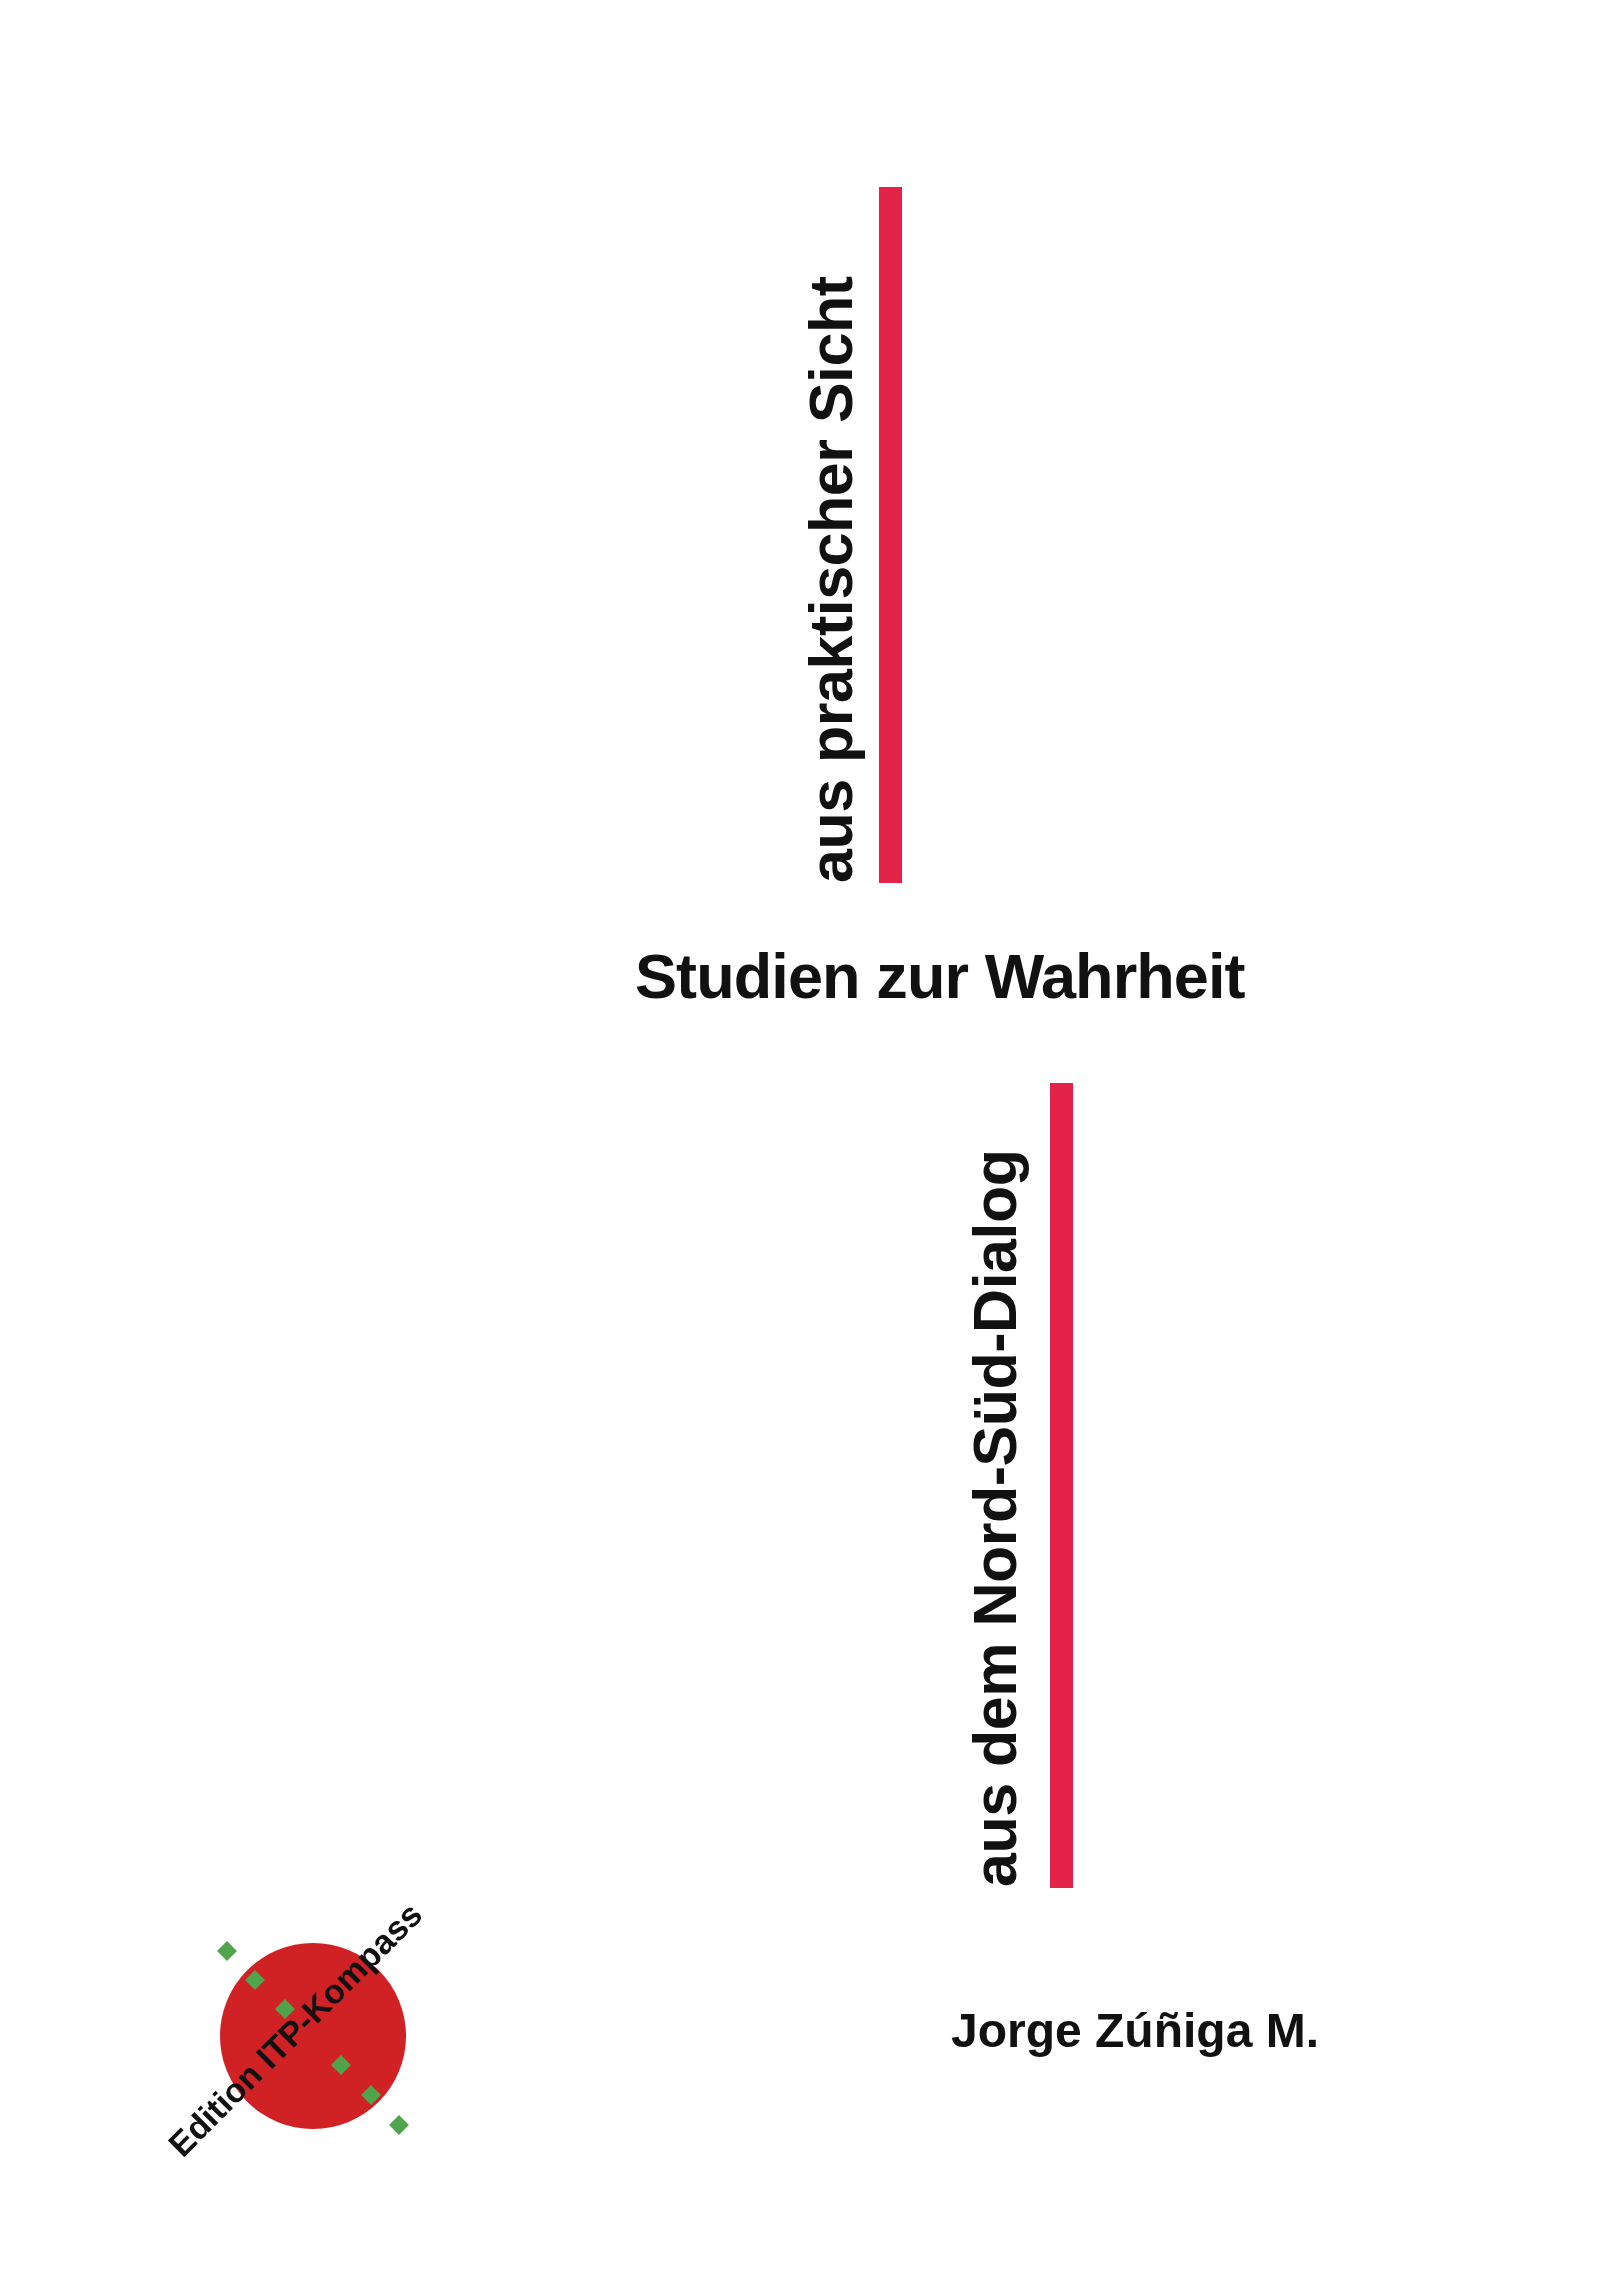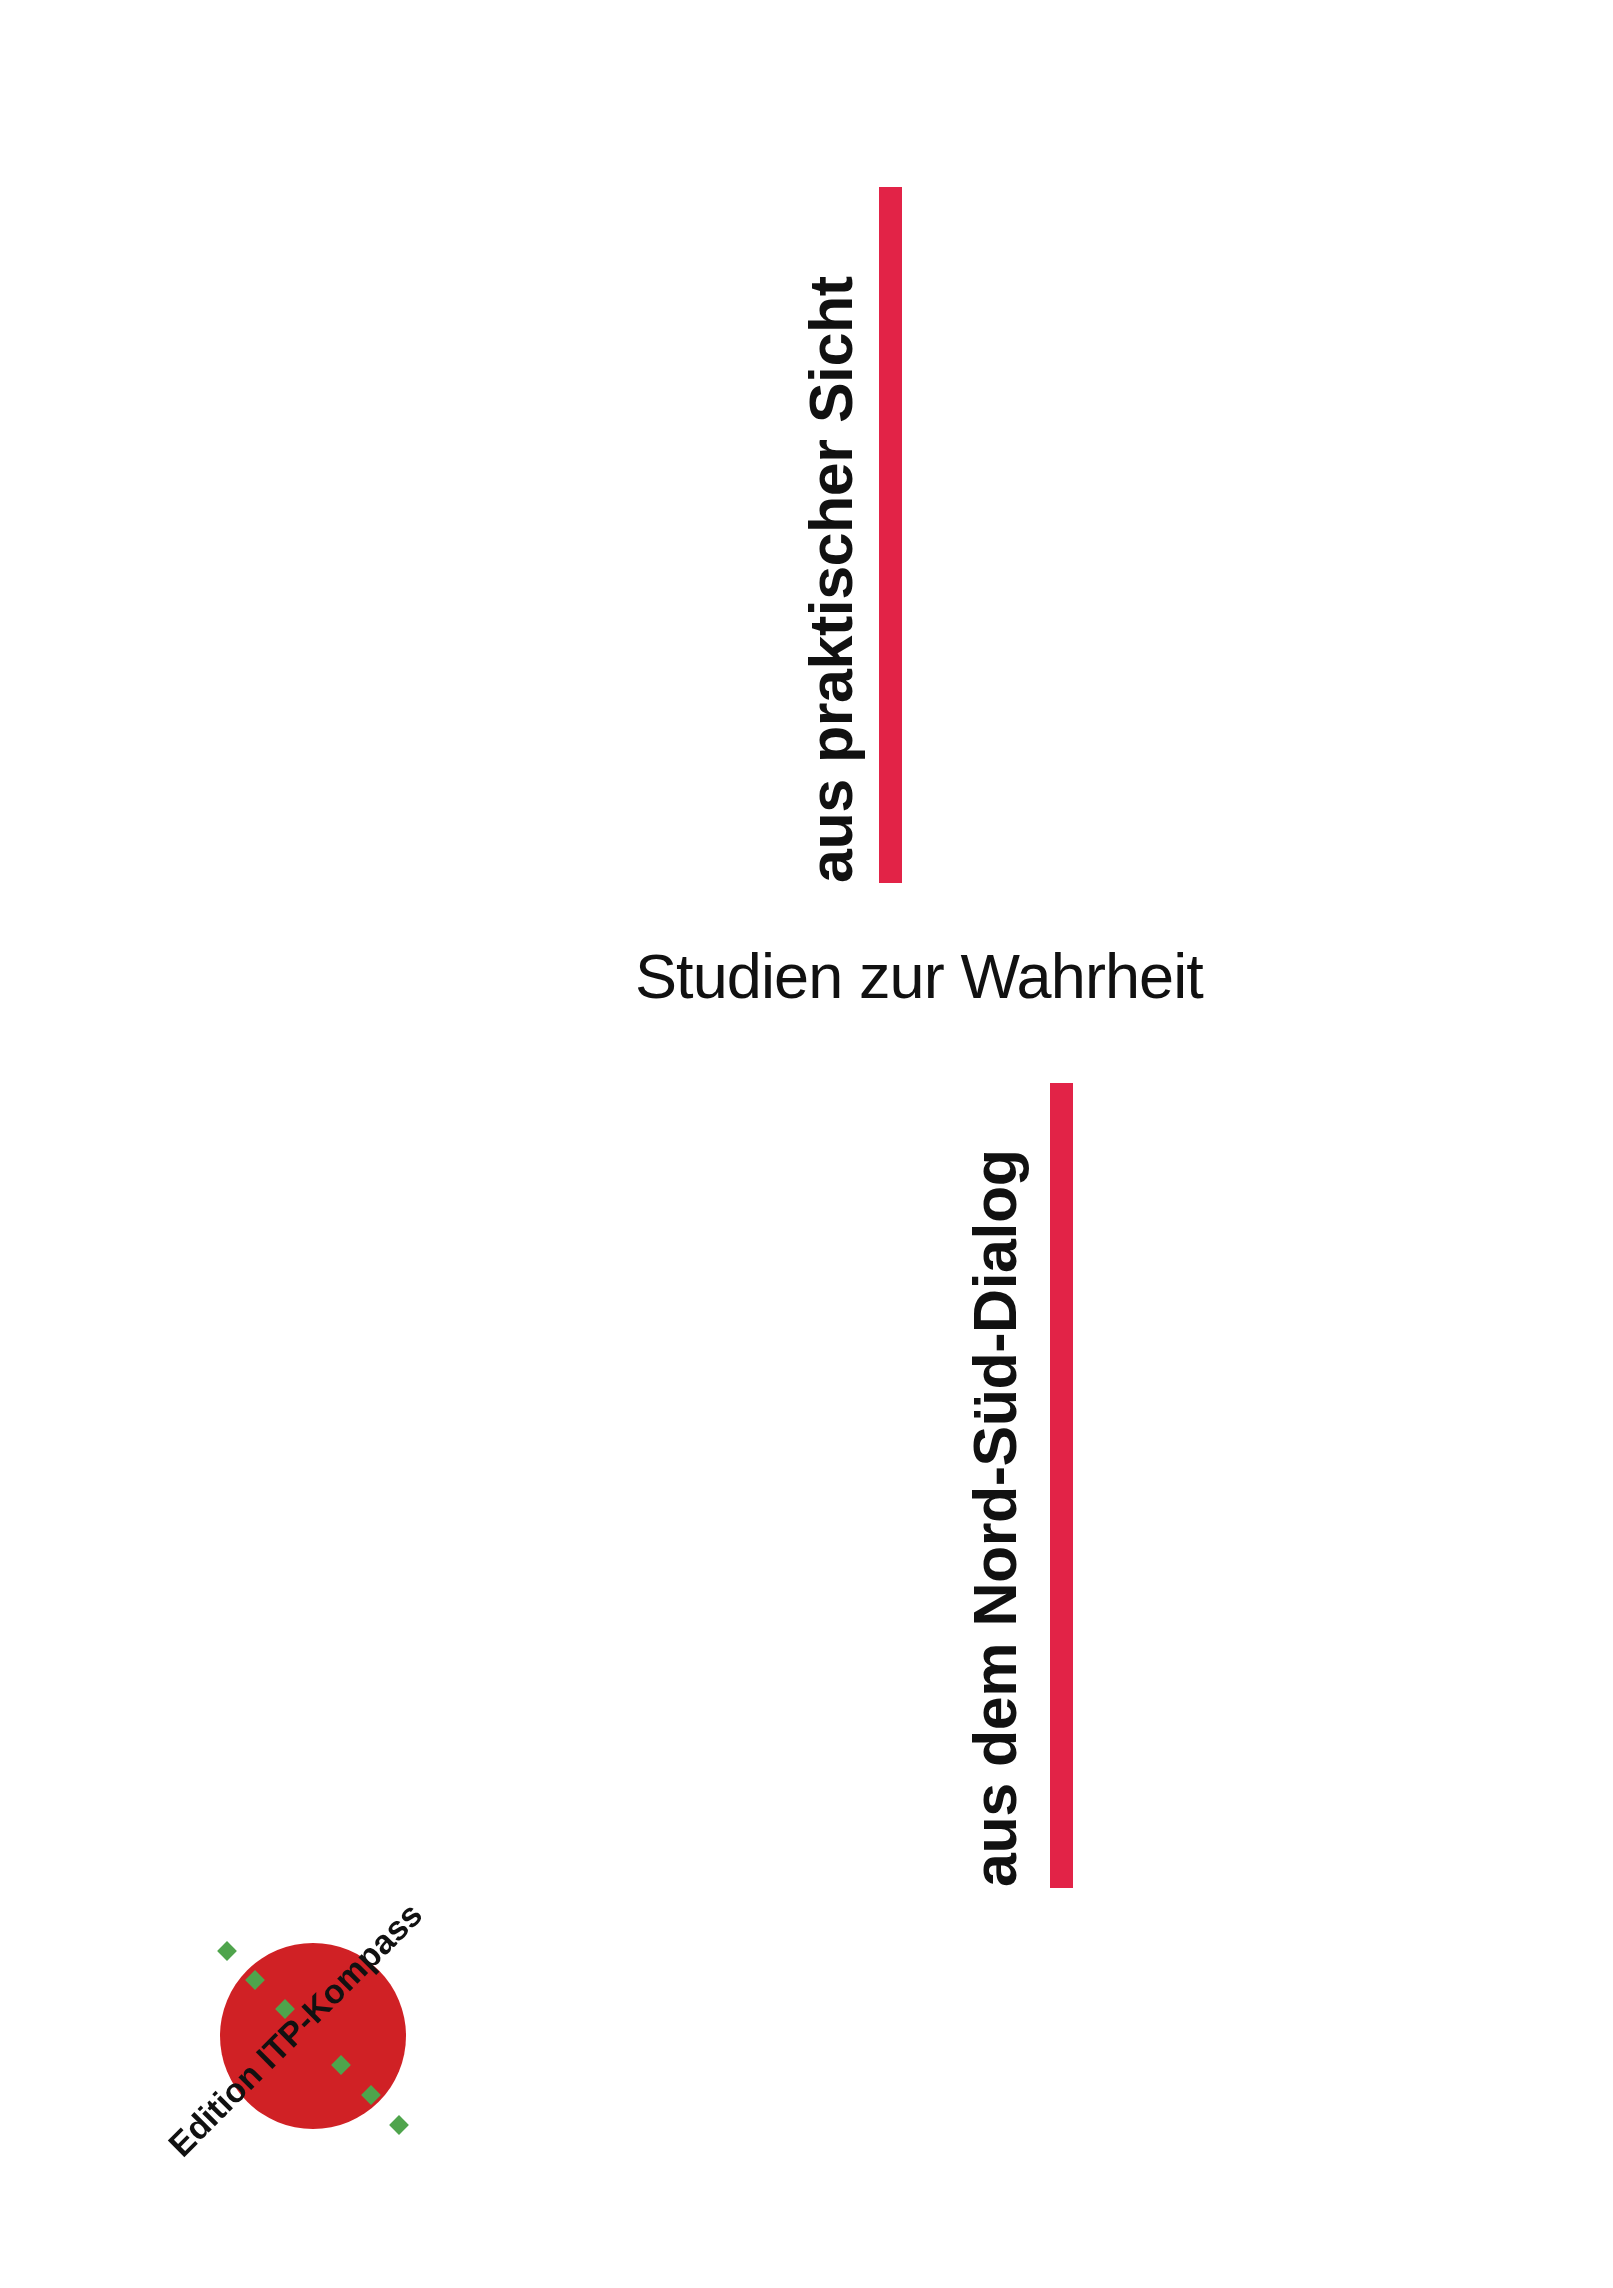--- a/index.html
+++ b/index.html
@@ -47,21 +47,21 @@
     left: 1030px;
     top: 1817px;
   }
   .title {
     position: absolute;
     left: 635px;
     top: 941px;
     margin: 0;
     font-size: 63px;
     line-height: 70px;
-    font-weight: normal;
+    font-weight: bold;
     letter-spacing: -0.9px;
     white-space: nowrap;
   }
   .author {
     position: absolute;
     left: 951px;
     top: 2003px;
     font-size: 48px;
     line-height: 55px;
     font-weight: bold;
@@ -107,20 +107,21 @@
   <div class="bar bar-top" style="background-color: rgb(226, 35, 71);"></div>
 
   <div class="vtext vtext-top" style="color: rgb(17, 17, 17);">aus praktischer Sicht</div>
 
   <h1 class="title" style="color: rgb(17, 17, 17);">Studien zur Wahrheit</h1>
 
   <div class="bar bar-bottom" style="background-color: rgb(226, 35, 71);"></div>
 
   <div class="vtext vtext-bottom" style="color: rgb(17, 17, 17);">aus dem Nord-Süd-Dialog</div>
 
+  <div class="author" style="color: rgb(17, 17, 17);">Jorge Zúñiga M.</div>
 
   <div>
     <div class="logo-circle" style="background-color: rgb(208, 33, 37);"></div>
 
     <span class="diamond d1" style="background-color: rgb(79, 164, 76);"></span>
     <span class="diamond d2" style="background-color: rgb(79, 164, 76);"></span>
     <span class="diamond d3" style="background-color: rgb(79, 164, 76);"></span>
     <span class="diamond d4" style="background-color: rgb(79, 164, 76);"></span>
     <span class="diamond d5" style="background-color: rgb(79, 164, 76);"></span>
     <span class="diamond d6" style="background-color: rgb(79, 164, 76);"></span>

